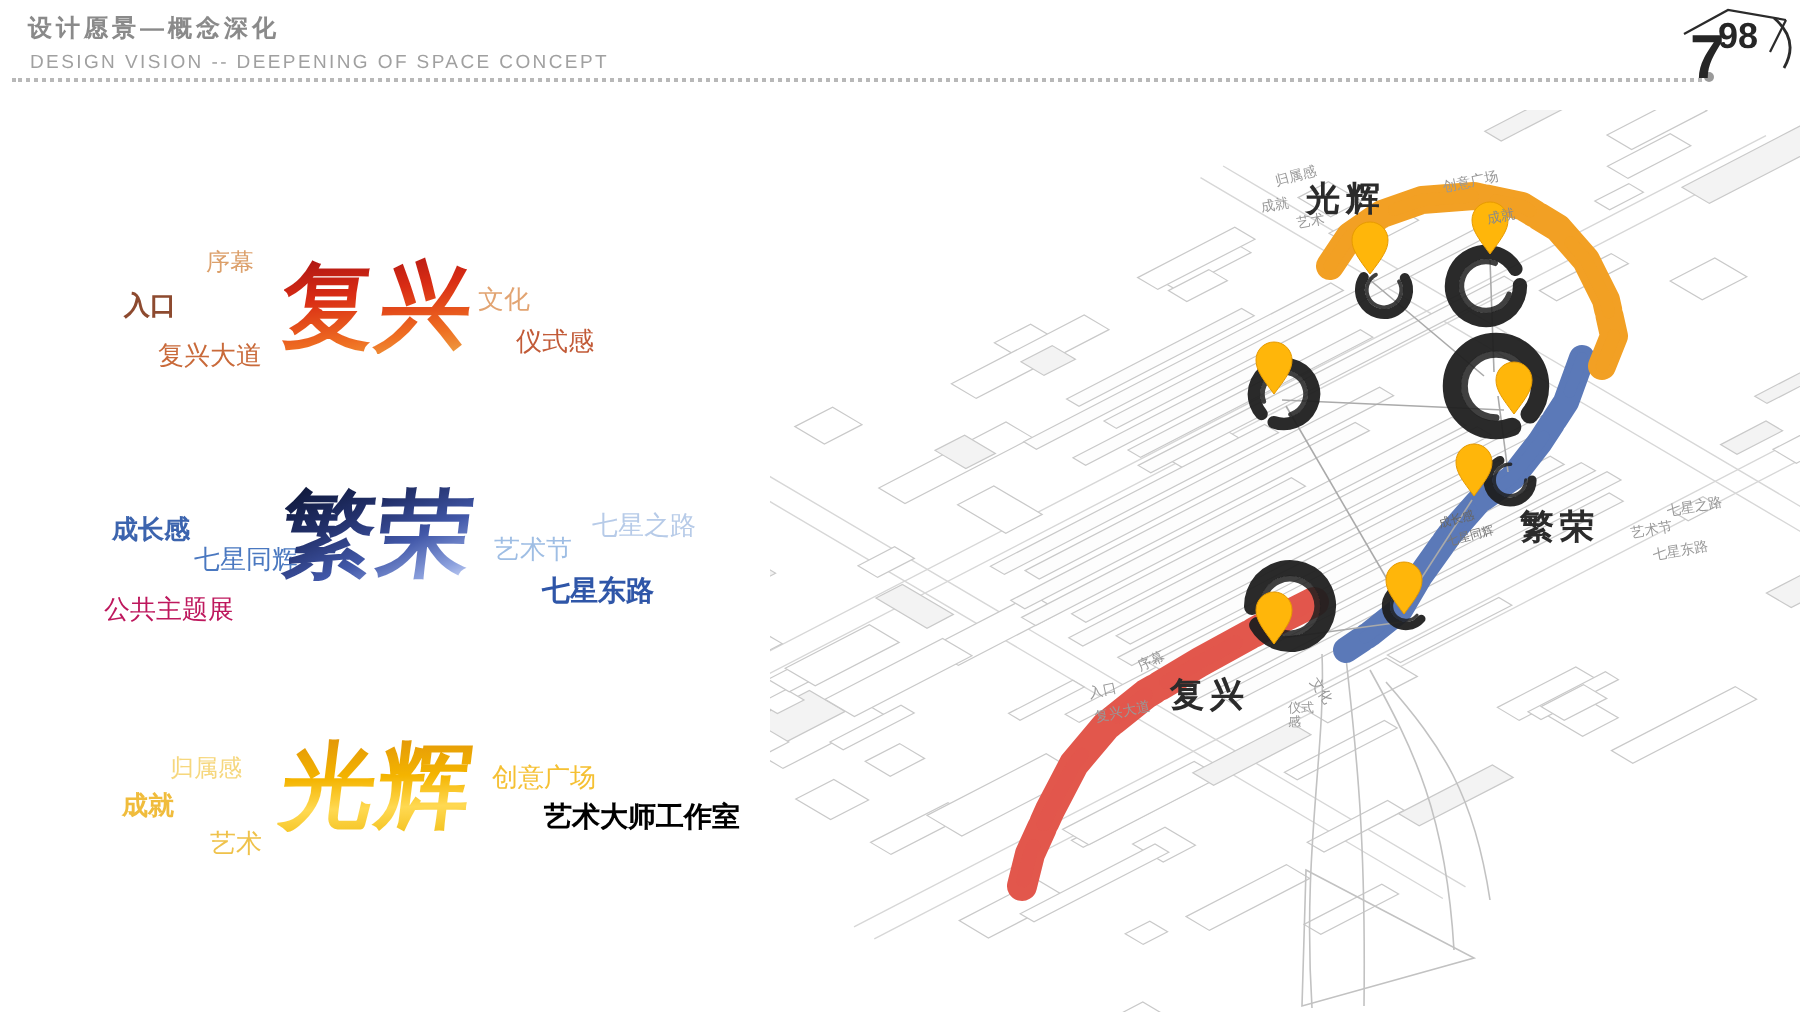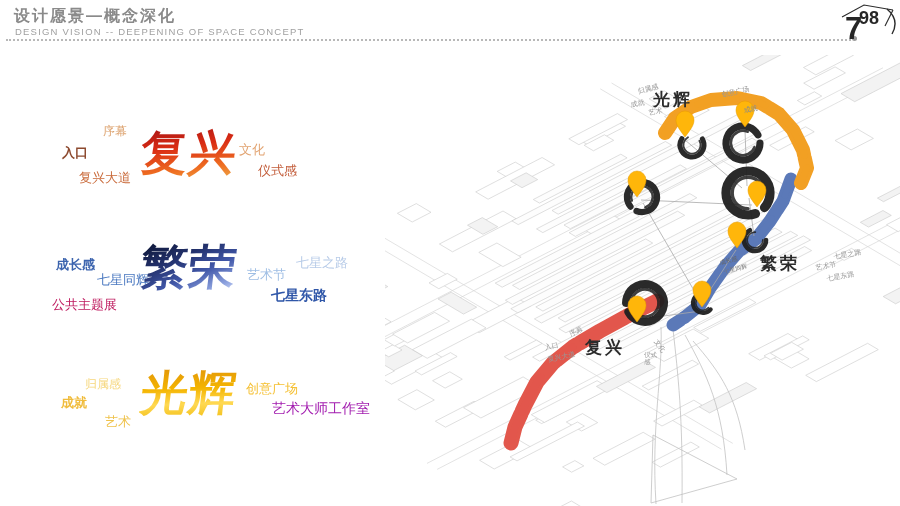--- a/index.html
+++ b/index.html
@@ -1,20 +1,20 @@
 <!DOCTYPE html>
 <html><head>
 <meta charset="utf-8">
 <style>
   html,body{margin:0;padding:0;background:#fff;}
   body{font-family:"Liberation Sans",sans-serif;}
   #stage{position:relative;width:900px;height:506px;background:#fff;overflow:hidden;}
 
   
-  .hdr-cn{position:absolute;left:14px;top:6px;font-size:16px;letter-spacing:2px;color:#8a8a8a;font-weight:600;}
+  .hdr-cn{position:absolute;left:14px;top:6px;font-size:12px;letter-spacing:2px;color:#8a8a8a;font-weight:600;}
   .hdr-en{position:absolute;left:15px;top:26px;font-size:9.5px;letter-spacing:1.2px;color:#a0a0a0;}
   .hdr-rule{position:absolute;left:6px;top:39px;width:845px;border-top:2px dotted #b8b8b8;}
   .hdr-dot{position:absolute;left:852px;top:36px;width:5px;height:5px;border-radius:50%;background:#9a9a9a;}
   .logo{position:absolute;left:836px;top:1px;width:62px;height:44px;}
 
   
   .kw{position:absolute;white-space:nowrap;}
   .bigword{position:absolute;font-size:47px;font-weight:900;letter-spacing:1px;
            transform:skewX(-7deg);-webkit-background-clip:text;background-clip:text;
            color:transparent;line-height:1.05;white-space:nowrap;}
@@ -57,21 +57,21 @@
   <div class="kw" style="left:247px;top:266px;font-size:13px;color:#9FBEE4;">艺术节</div>
   <div class="kw" style="left:296px;top:254px;font-size:13px;color:#B7CBE8;">七星之路</div>
   <div class="kw" style="left:52px;top:296px;font-size:13px;color:#be185d;">公共主题展</div>
   <div class="kw" style="left:271px;top:287px;font-size:14px;font-weight:700;color:#2F56A8;">七星东路</div>
   <div class="bigword bw-blue" style="left:141px;top:242px;">繁荣</div>
 
   <div class="kw" style="left:85px;top:376px;font-size:12px;color:#F6D77D;">归属感</div>
   <div class="kw" style="left:61px;top:394px;font-size:13px;font-weight:700;color:#F0BC3C;">成就</div>
   <div class="kw" style="left:105px;top:413px;font-size:13px;color:#EFC24B;">艺术</div>
   <div class="kw" style="left:246px;top:380px;font-size:13px;color:#F5C033;">创意广场</div>
-  <div class="kw" style="left:272px;top:400px;font-size:14px;font-weight:400;color:#a21caf;">艺术大师工作室</div>
+  <div class="kw" style="left:272px;top:400px;font-size:14px;font-weight:700;color:#000000;">艺术大师工作室</div>
   <div class="bigword bw-gold" style="left:141px;top:368px;">光辉</div>
 
   <div id="map">
     <svg id="map-svg" width="515" height="451" viewBox="0 0 515 451">
         <line x1="-102.3" y1="323.3" x2="498" y2="12.799999999999997" stroke="#d7d7d7" stroke-width="0.7"></line>
         <line x1="-92.16" y1="329.28" x2="508.14000000000004" y2="18.78" stroke="#d7d7d7" stroke-width="0.7"></line>
         <line x1="42.000000000000014" y1="408.4" x2="642.3000000000001" y2="97.9" stroke="#d7d7d7" stroke-width="0.7"></line>
         <line x1="52.140000000000015" y1="414.38" x2="652.44" y2="103.88" stroke="#d7d7d7" stroke-width="0.7"></line>
         <line x1="-45.75000000000003" y1="168.85" x2="336.45" y2="394.25" stroke="#d7d7d7" stroke-width="0.7"></line>
         <line x1="-34.440000000000026" y1="162.99999999999997" x2="347.76" y2="388.4" stroke="#d7d7d7" stroke-width="0.7"></line>

